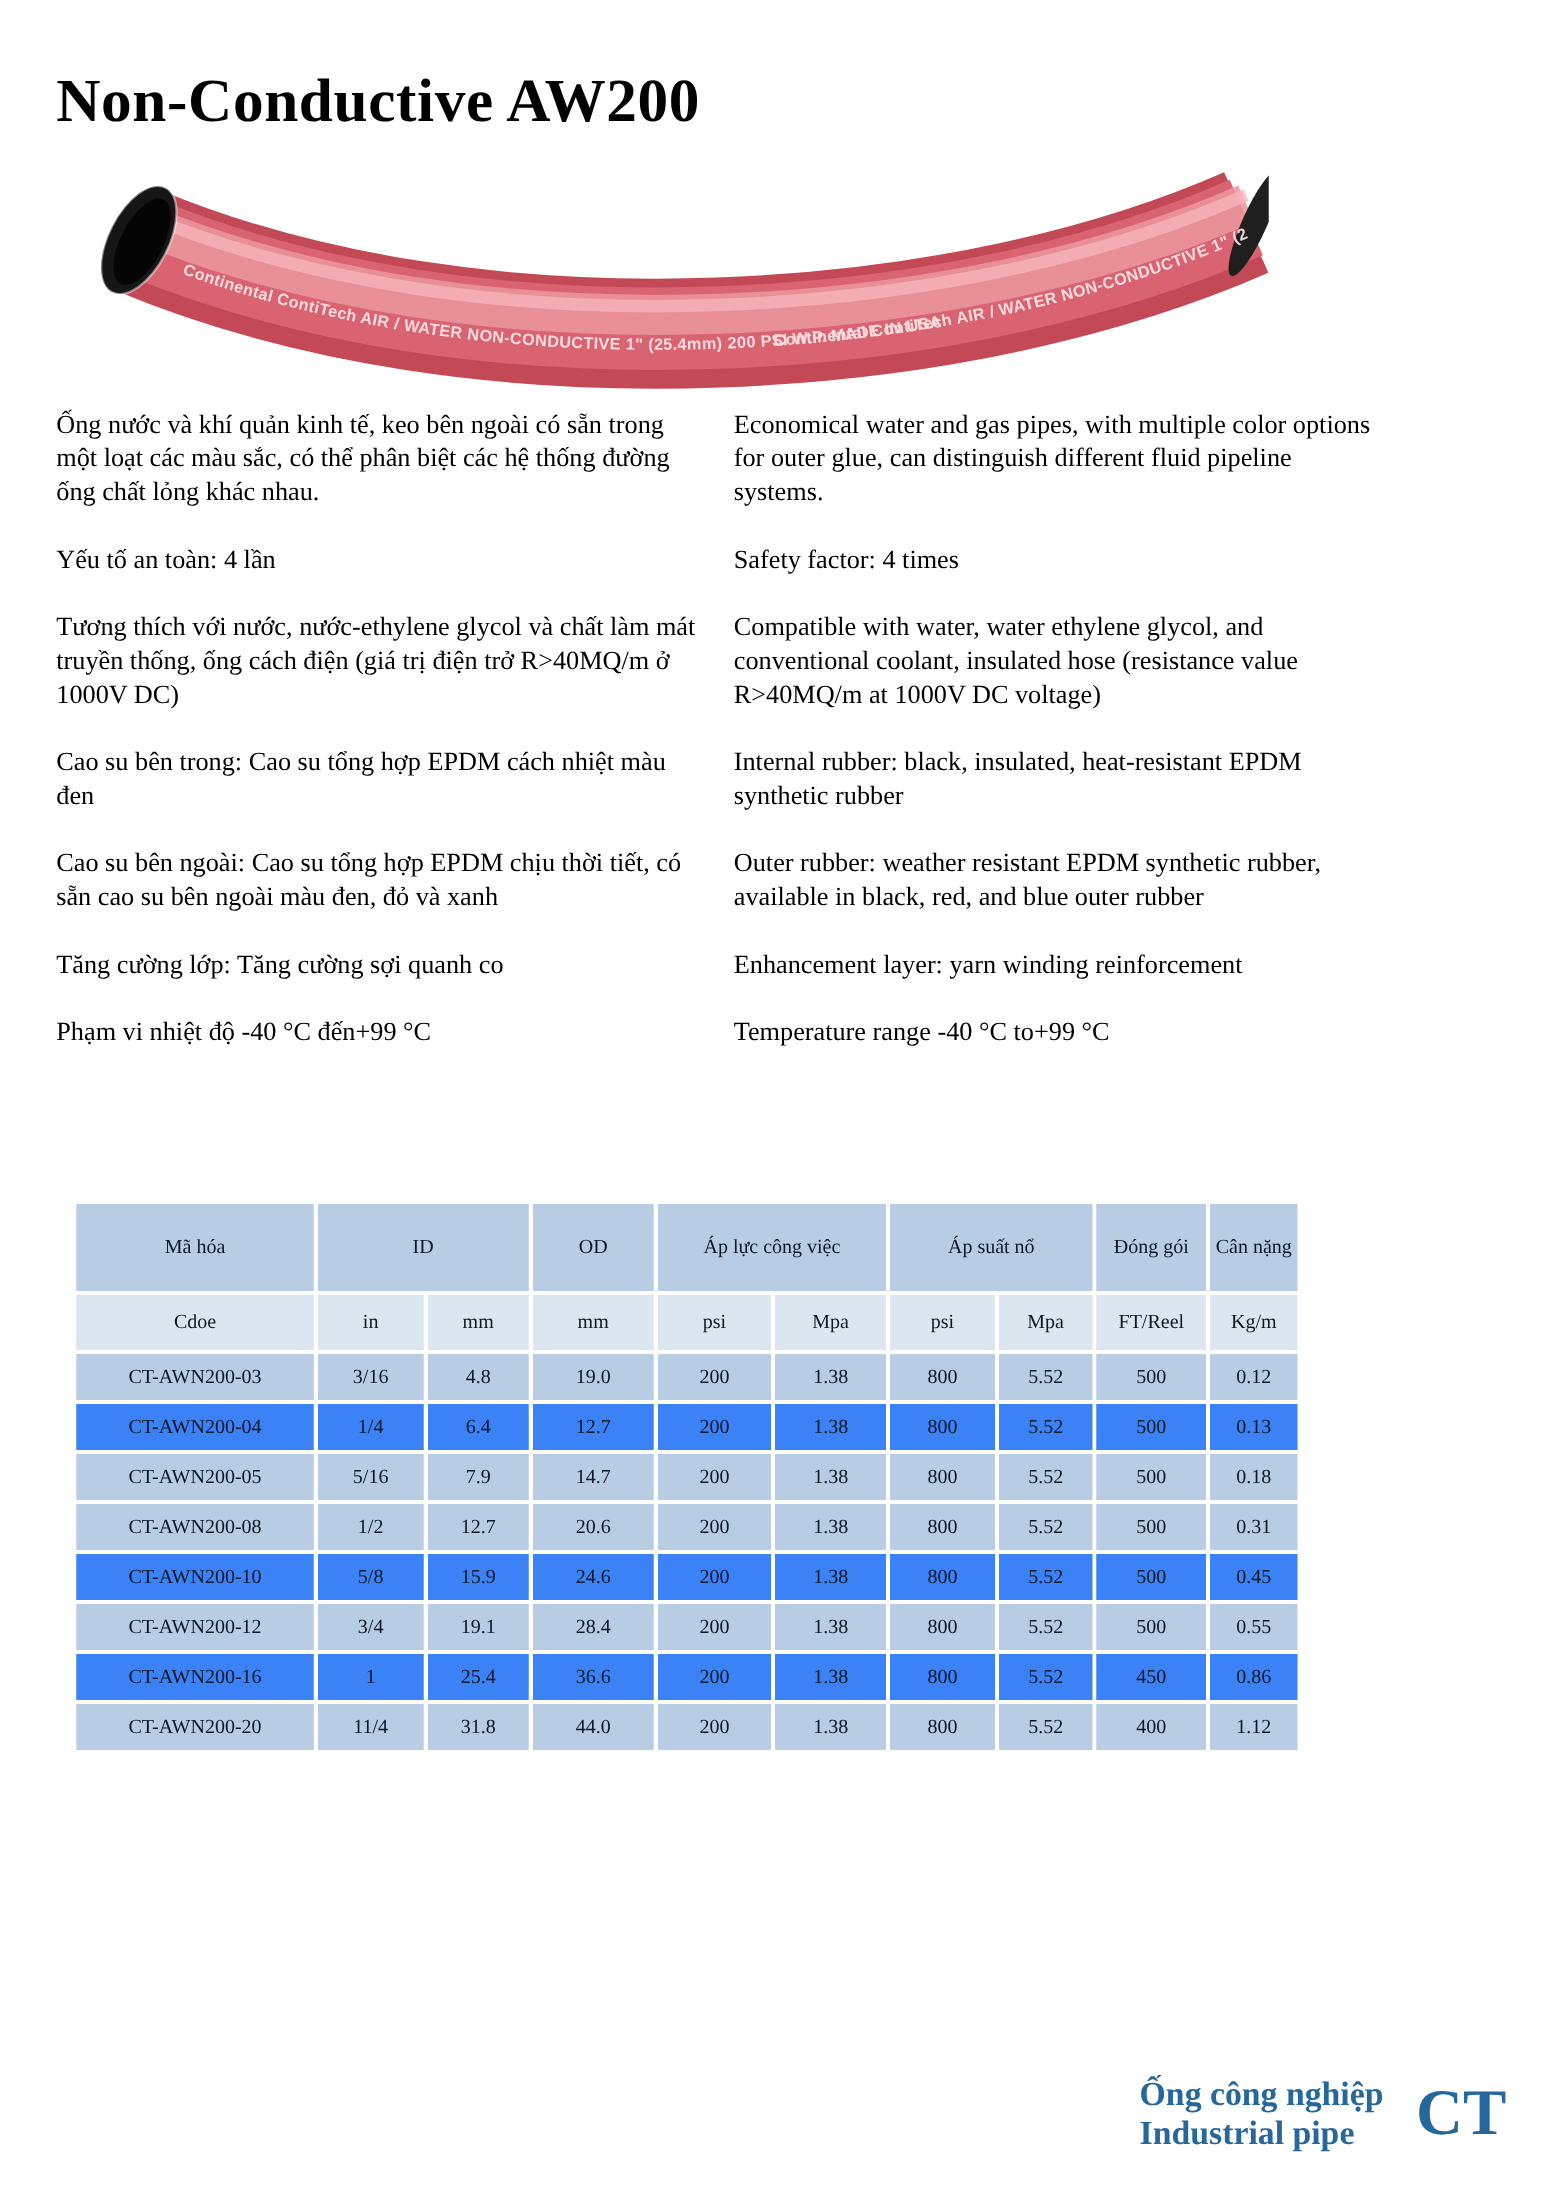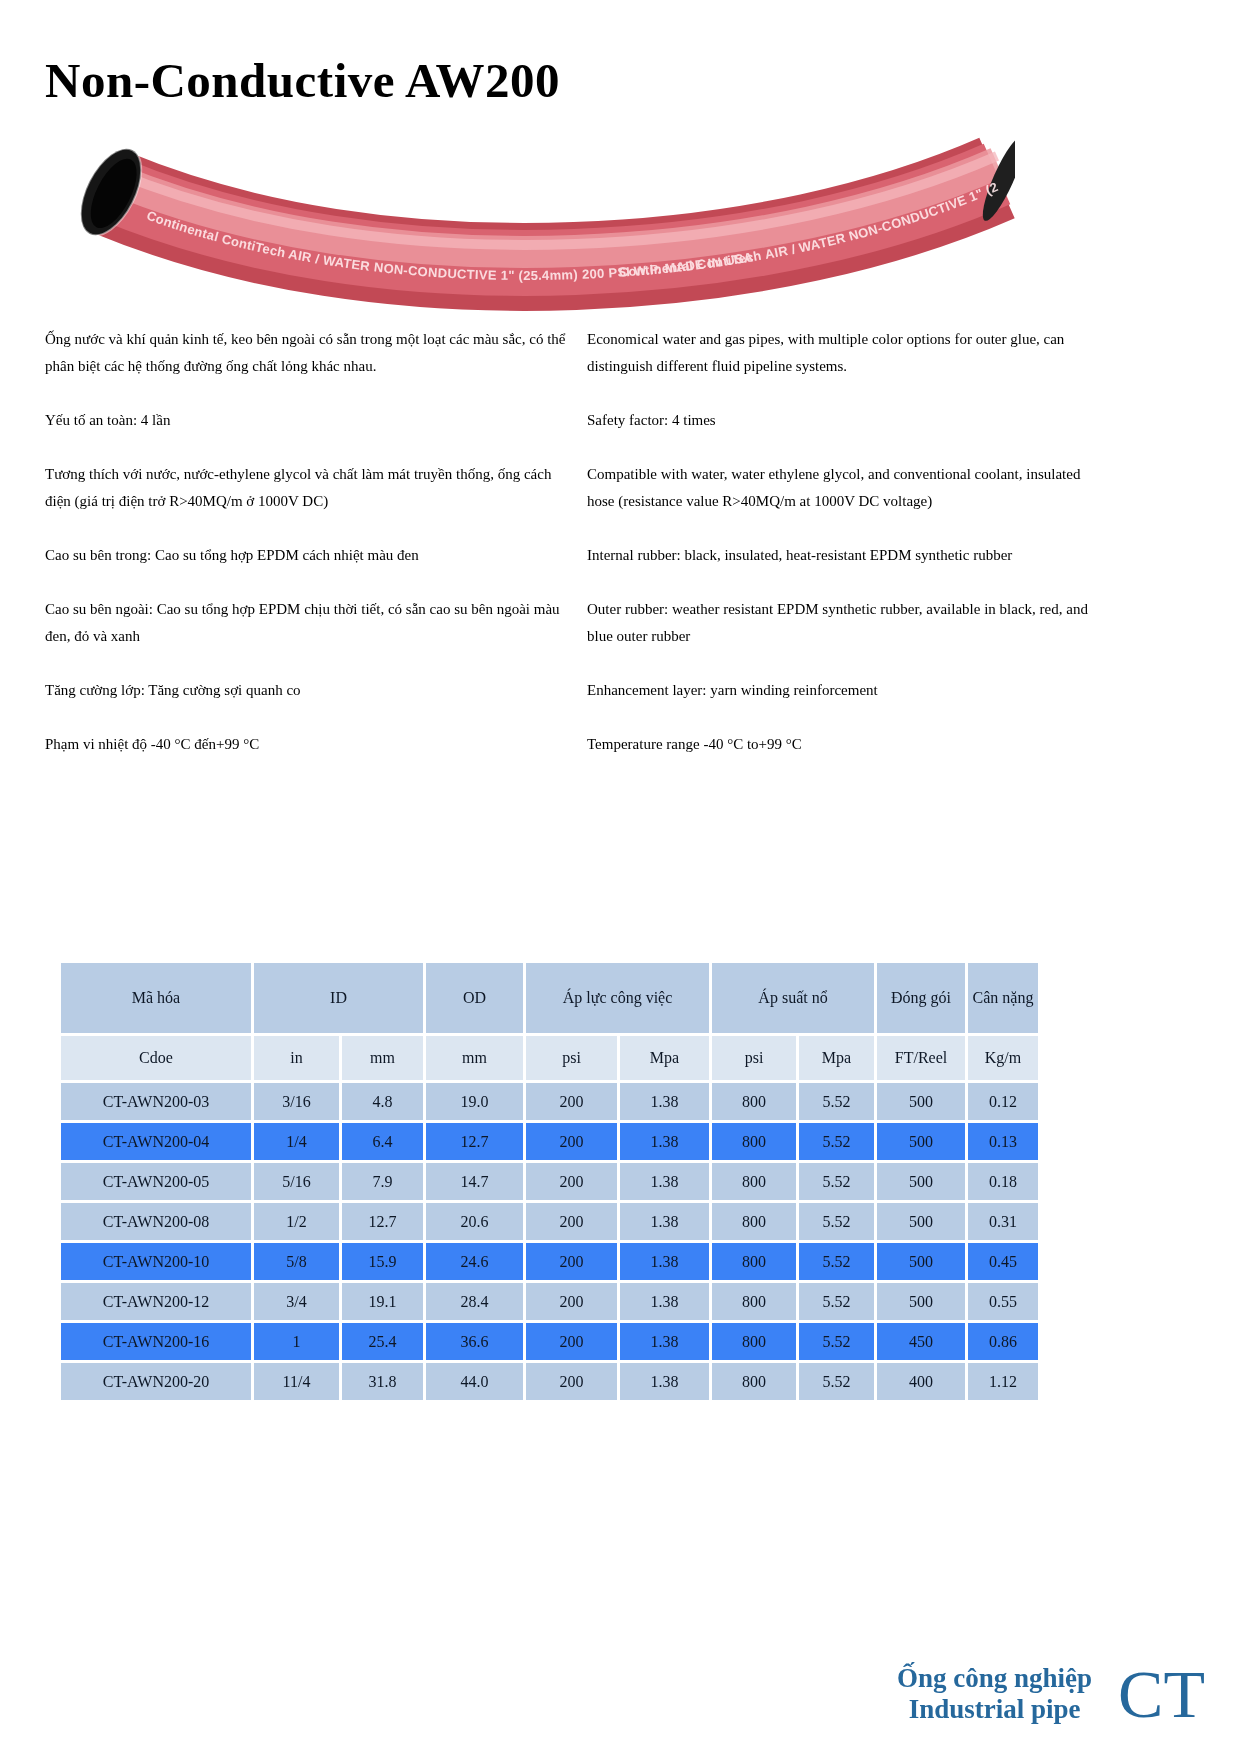--- a/index.html
+++ b/index.html
@@ -11,21 +11,21 @@
   .doc-title {
     position:absolute; left:45px; top:52px; margin:0;
     font-size:49px; font-weight:bold; letter-spacing:0.5px; color:#000;
   }
   .hose-figure { position:absolute; left:75px; top:130px; width:940px; height:205px; }
   .hose-figure svg { display:block; width:940px; height:205px; }
 
   .columns {
     position:absolute; left:45px; top:326px; width:1062px;
     display:grid; grid-template-columns:522px 520px; column-gap:20px;
-    font-size:15px; line-height:27px;
+    font-size:21px; line-height:27px;
   }
   .columns p { margin:0 0 27px 0; }
 
   table.spec {
     position:absolute; left:58px; top:960px; width:980px;
     border-collapse:collapse; table-layout:fixed;
     font-size:16px; text-align:center; color:#0d1726;
   }
   table.spec th, table.spec td {
     border:3px solid #ffffff; font-weight:normal; padding:0 2px;
@@ -35,22 +35,22 @@
   table.spec thead tr.unit-row th { background:#dce6f1; height:44px; }
   table.spec tbody td { height:37px; }
   table.spec tbody tr.dark td { background:#b8cce4; }
   table.spec tbody tr.light td { background:#3b82f6; }
 
   .footer {
     position:absolute; left:845px; top:1660px; width:360px;
     display:flex; align-items:center; justify-content:flex-end; gap:26px;
     color:#26689c;
   }
-  .footer-lines { text-align:center; font-weight:bold; font-size:27px; line-height:31px; }
-  .footer-logo { font-size:68px; font-weight:normal; line-height:1; }
+  .footer-lines { font-weight:bold; font-size:27px; line-height:31px; }
+  .footer-logo { font-size:52px; font-weight:bold; line-height:1; }
 </style>
 </head>
 <body>
 
 <div class="page">
 
   <h1 class="doc-title">Non-Conductive AW200</h1>
 
   <div class="hose-figure">
     <svg viewBox="0 0 940 205">

